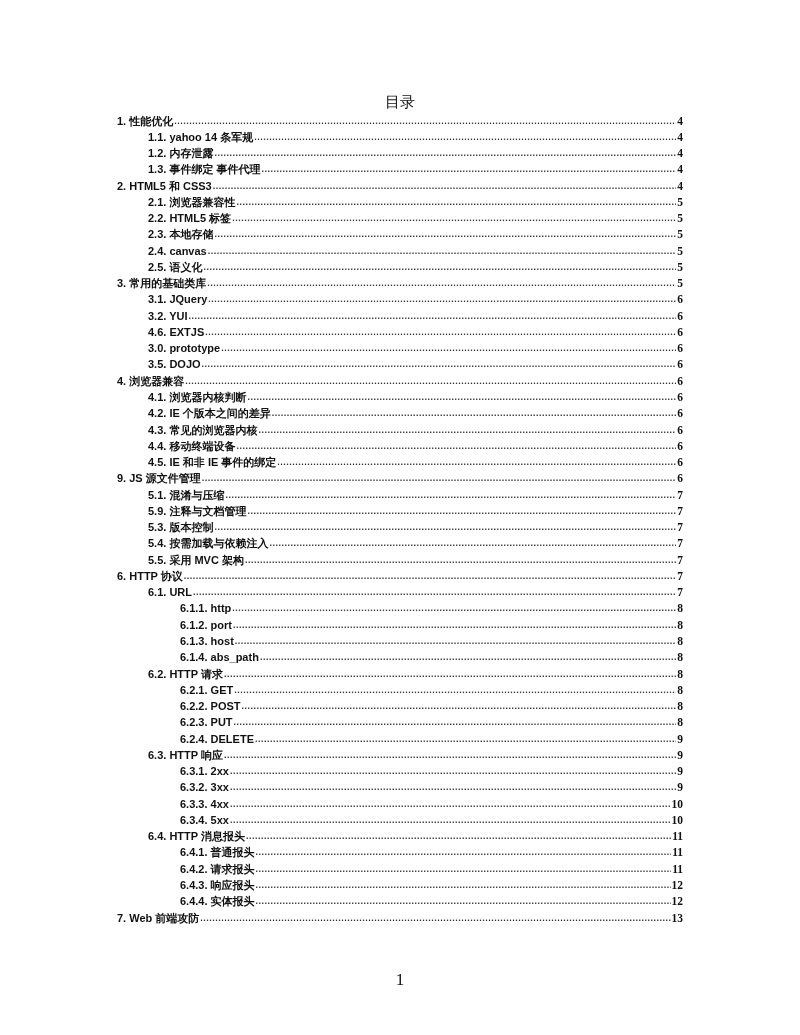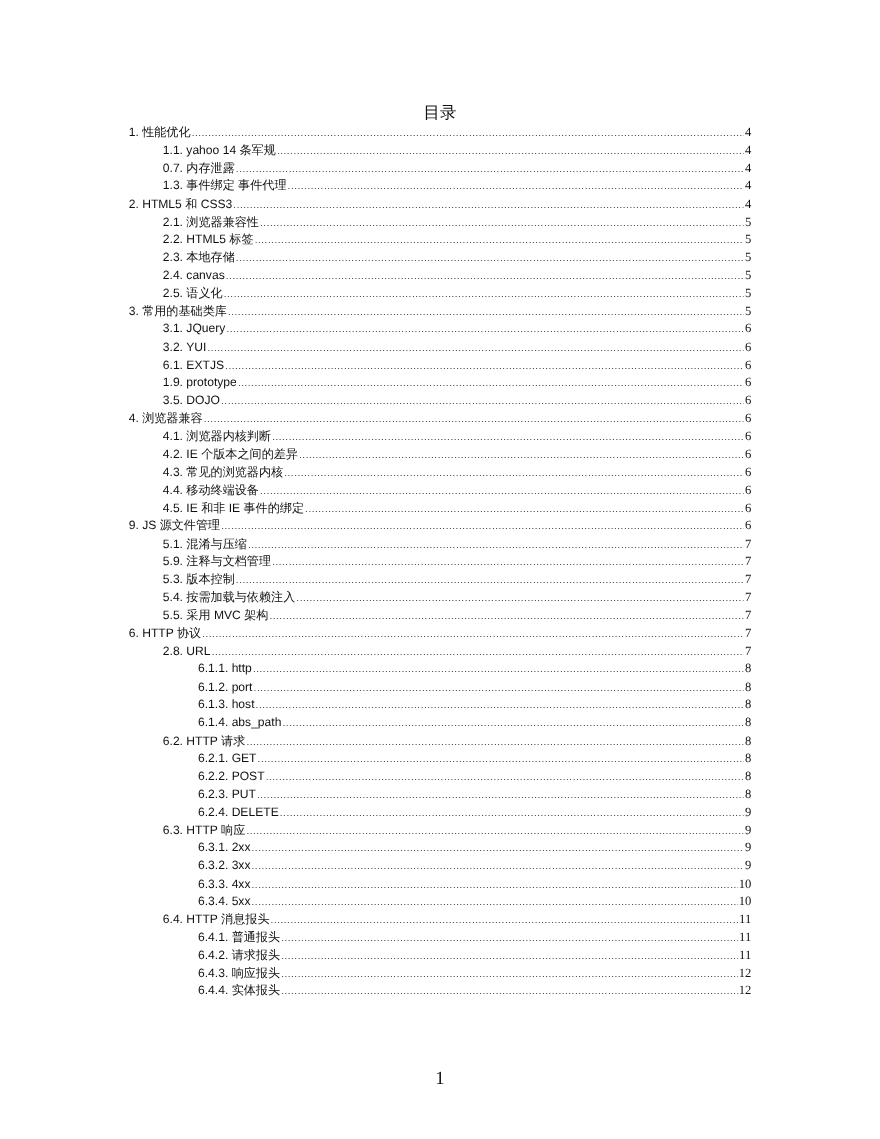--- a/index.html
+++ b/index.html
@@ -3,21 +3,21 @@
 <meta charset="utf-8">
 <style>
   html, body { margin: 0; padding: 0; background: #ffffff; }
   body { width: 800px; height: 1035px; position: relative; overflow: hidden;
          font-family: "Liberation Sans", "DejaVu Sans", sans-serif; color: #111; }
   .page { position: absolute; left: 0; top: 0; width: 800px; height: 1035px; }
   .toc-title { position: absolute; top: 93px; left: 0; width: 800px; text-align: center;
                font-family: "Liberation Serif", "DejaVu Serif", serif; font-size: 15px; color: #111; }
   .toc { position: absolute; top: 112.5px; left: 117px; width: 566px; }
   .entry { display: flex; align-items: center; height: 16.28px; line-height: 16.28px;
-           font-size: 11px; white-space: nowrap; }
+           font-size: 11px; white-space: nowrap; font-weight: bold; }
   .entry.l2 { padding-left: 31px; }
   .entry.l3 { padding-left: 63px; }
   .entry .label { flex: 0 0 auto; }
   .entry .dots { flex: 1 1 auto; overflow: hidden; margin: 0 1px; color: #333;
                  font-size: 9px; letter-spacing: 0.5px; }
   .entry .dots::before { content: "................................................................................................................................................................................................................................................"; }
   .entry .page-num { flex: 0 0 auto; font-family: "Liberation Serif", "DejaVu Serif", serif; font-size: 11.5px; }
   .footer-page { position: absolute; top: 970px; left: 0; width: 800px; text-align: center;
                  font-family: "Liberation Serif", "DejaVu Serif", serif; font-size: 17px; color: #111; }
 </style>
@@ -32,21 +32,21 @@
         <span class="label">1. 性能优化</span>
         <span class="dots"></span>
         <span class="page-num">4</span>
       </div>
       <div class="entry l2">
         <span class="label">1.1. yahoo 14 条军规</span>
         <span class="dots"></span>
         <span class="page-num">4</span>
       </div>
       <div class="entry l2">
-        <span class="label">0.7. 内存泄露</span>
+        <span class="label">1.2. 内存泄露</span>
         <span class="dots"></span>
         <span class="page-num">4</span>
       </div>
       <div class="entry l2">
         <span class="label">1.3. 事件绑定 事件代理</span>
         <span class="dots"></span>
         <span class="page-num">4</span>
       </div>
       <div class="entry l1">
         <span class="label">2. HTML5 和 CSS3</span>
@@ -87,26 +87,26 @@
         <span class="label">3.1. JQuery</span>
         <span class="dots"></span>
         <span class="page-num">6</span>
       </div>
       <div class="entry l2">
         <span class="label">3.2. YUI</span>
         <span class="dots"></span>
         <span class="page-num">6</span>
       </div>
       <div class="entry l2">
-        <span class="label">6.1. EXTJS</span>
-        <span class="dots"></span>
-        <span class="page-num">6</span>
-      </div>
-      <div class="entry l2">
-        <span class="label">1.9. prototype</span>
+        <span class="label">4.6. EXTJS</span>
+        <span class="dots"></span>
+        <span class="page-num">6</span>
+      </div>
+      <div class="entry l2">
+        <span class="label">3.0. prototype</span>
         <span class="dots"></span>
         <span class="page-num">6</span>
       </div>
       <div class="entry l2">
         <span class="label">3.5. DOJO</span>
         <span class="dots"></span>
         <span class="page-num">6</span>
       </div>
       <div class="entry l1">
         <span class="label">4. 浏览器兼容</span>
@@ -167,21 +167,21 @@
         <span class="label">5.5. 采用 MVC 架构</span>
         <span class="dots"></span>
         <span class="page-num">7</span>
       </div>
       <div class="entry l1">
         <span class="label">6. HTTP 协议</span>
         <span class="dots"></span>
         <span class="page-num">7</span>
       </div>
       <div class="entry l2">
-        <span class="label">2.8. URL</span>
+        <span class="label">6.1. URL</span>
         <span class="dots"></span>
         <span class="page-num">7</span>
       </div>
       <div class="entry l3">
         <span class="label">6.1.1. http</span>
         <span class="dots"></span>
         <span class="page-num">8</span>
       </div>
       <div class="entry l3">
         <span class="label">6.1.2. port</span>
@@ -265,17 +265,22 @@
       </div>
       <div class="entry l3">
         <span class="label">6.4.3. 响应报头</span>
         <span class="dots"></span>
         <span class="page-num">12</span>
       </div>
       <div class="entry l3">
         <span class="label">6.4.4. 实体报头</span>
         <span class="dots"></span>
         <span class="page-num">12</span>
+      </div>
+      <div class="entry l1">
+        <span class="label">7. Web 前端攻防</span>
+        <span class="dots"></span>
+        <span class="page-num">13</span>
       </div>
     </div>
 
   <div class="footer-page">1</div>
 </div>
 
 </body></html>

